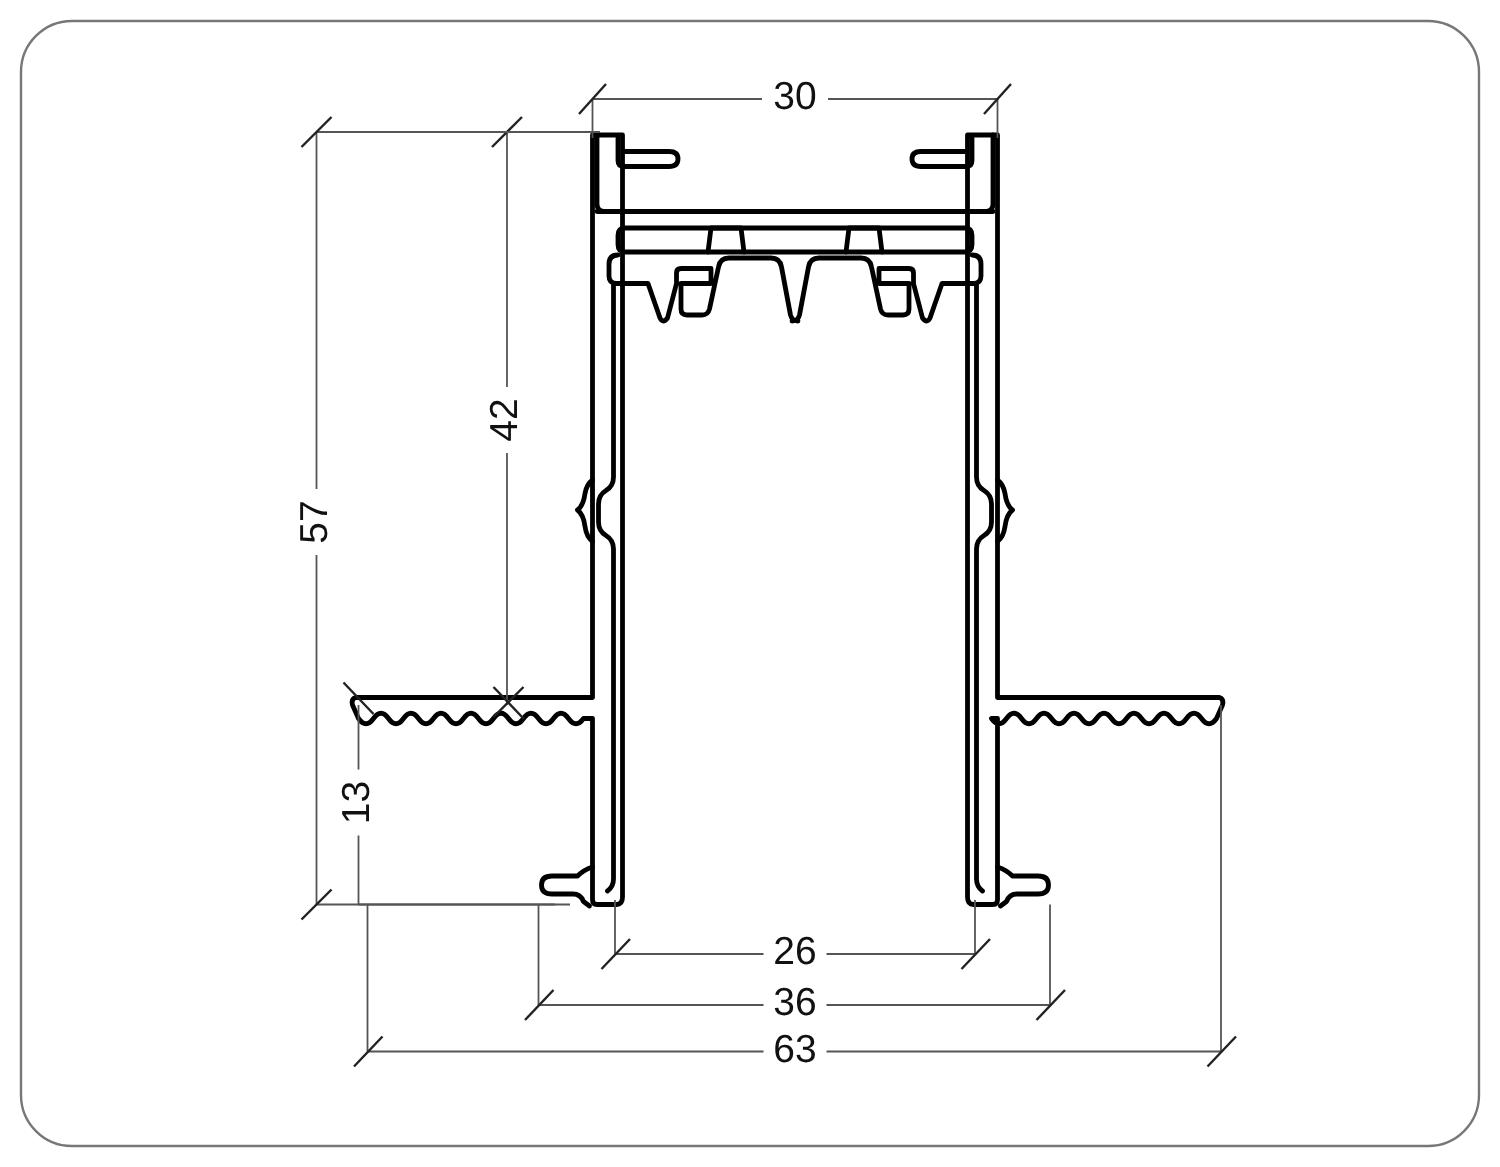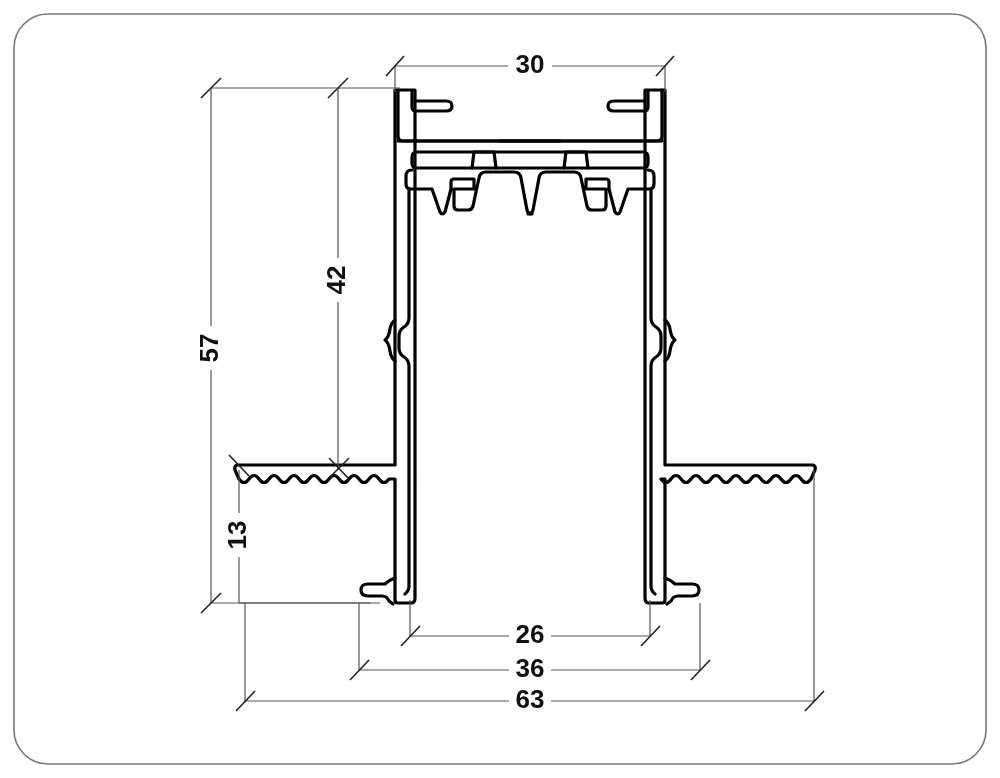--- a/index.html
+++ b/index.html
@@ -10,21 +10,20 @@
   }
   body {
     font-family: "Liberation Sans", sans-serif;
   }
   #drawing-root {
     position: relative;
     width: 1000px;
     height: 778px;
     background: #ffffff;
     overflow: hidden;
-    font-weight: bold;
   }
   #drawing-svg {
     display: block;
     width: 1000px;
     height: 778px;
   }
   .dim-text {
     font-family: "Liberation Sans", sans-serif;
     font-size: 26px;
     fill: #111111;

